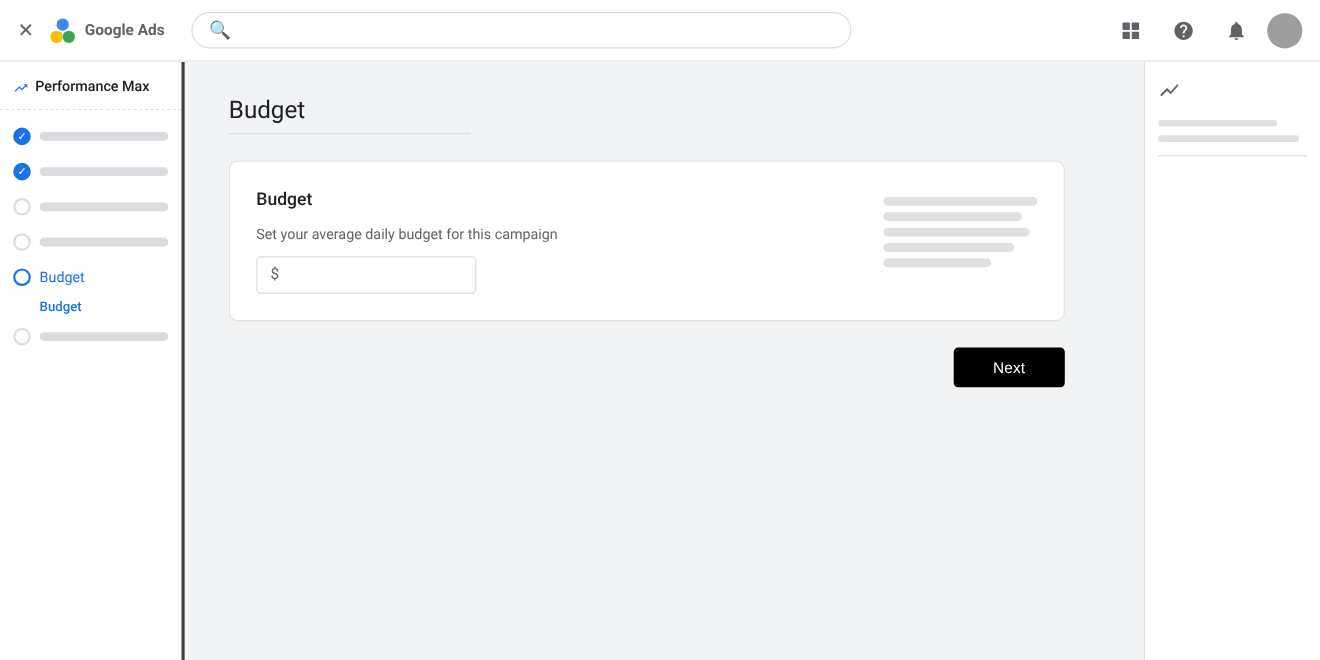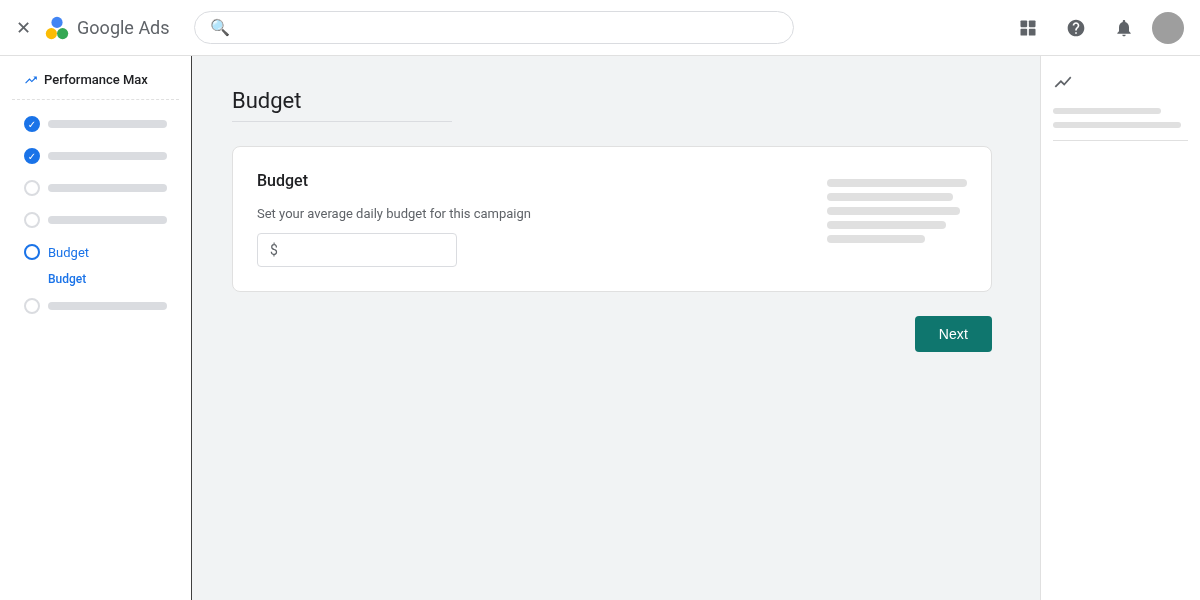--- a/index.html
+++ b/index.html
@@ -27,23 +27,23 @@
       display: flex;
       align-items: center;
       gap: 6px;
       margin-right: 24px;
     }
     .logo-icon {
       width: 28px;
       height: 28px;
     }
     .nav-logo-text {
-      font-size: 18px;
-      color: #5f6368;
-      font-weight: 400;
+      font-size: 14px;
+      color: #5f6368;
+      font-weight: 700;
     }
     .nav-search {
       flex: 1;
       max-width: 600px;
       display: flex;
       align-items: center;
       border: 1px solid #dadce0;
       border-radius: 24px;
       padding: 6px 16px;
       background: #fff;
@@ -84,24 +84,24 @@
 
     
     .page-layout {
       display: flex;
       margin-top: 56px;
       height: calc(600px - 56px);
     }
 
     
     .sidebar {
-      width: 192px;
-      background: #fff;
-      border-right: 1px solid #404040;
-      padding: 16px 12px;
+      width: 168px;
+      background: #fff;
+      border-right: 3px solid #404040;
+      padding: 16px 0;
       overflow-y: auto;
       flex-shrink: 0;
     }
     .sidebar-title {
       display: flex;
       align-items: center;
       gap: 6px;
       padding: 0 12px 12px 12px;
       font-size: 13px;
       font-weight: 500;
@@ -235,25 +235,25 @@
     .placeholder-line:nth-child(5) { width: 70%; }
 
     
     .action-row {
       max-width: 760px;
       display: flex;
       justify-content: flex-end;
       margin-top: 24px;
     }
     .next-btn {
-      background: #0f766e;
+      background: #000000;
       color: #fff;
       border: none;
       border-radius: 4px;
-      padding: 10px 24px;
+      padding: 10px 36px;
       font-size: 14px;
       font-weight: 500;
       cursor: pointer;
       letter-spacing: 0.01em;
     }
 
     
     .right-panel {
       width: 160px;
       background: #fff;

